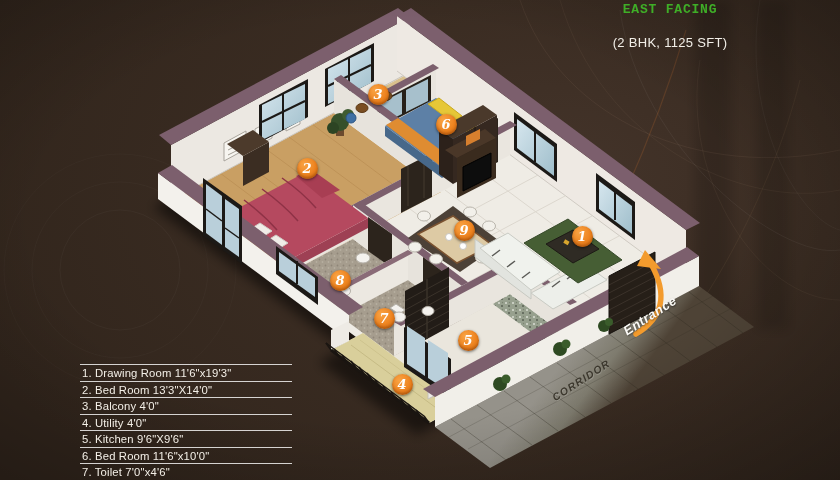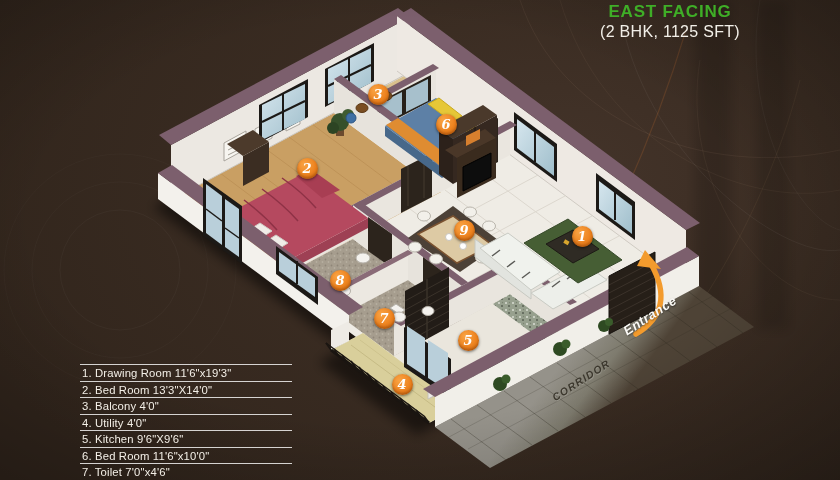--- a/index.html
+++ b/index.html
@@ -3,22 +3,22 @@
 <meta charset="utf-8">
 <style>
   html,body{margin:0;padding:0;background:#1f1712;}
   .stage{position:relative;width:840px;height:480px;overflow:hidden;
     font-family:"Liberation Sans",sans-serif;
     background:radial-gradient(ellipse 620px 420px at 66% 38%, #44342a 0%, #3a2c22 45%, #31251c 100%);}
   .stage::after{content:"";position:absolute;inset:0;pointer-events:none;
     background:radial-gradient(ellipse at 46% 46%, rgba(0,0,0,0) 55%, rgba(0,0,0,0.30) 100%);}
   svg.plan{position:absolute;left:0;top:0;}
   .header{position:absolute;left:578px;top:2px;width:184px;text-align:center;z-index:5;}
-  .title{font-size:17px;font-weight:bold;letter-spacing:0.8px;color:#3fae27;}
-  .subtitle{font-size:16px;color:#f2efe8;margin-top:1px;letter-spacing:0.3px;}
+  .title{font-size:13px;font-weight:bold;letter-spacing:0.8px;color:#3fae27;font-family:Liberation Mono, monospace;}
+  .subtitle{font-size:13px;color:#f2efe8;margin-top:18px;letter-spacing:0.3px;}
   .legend{position:absolute;left:80px;top:364px;width:212px;z-index:5;}
   .legend-row{border-top:1px solid rgba(255,255,255,0.8);padding:2px 0 1px 2px;
     font-size:11.3px;line-height:12.5px;color:#f3efe7;letter-spacing:0.15px;white-space:nowrap;}
   .marker{position:absolute;width:21px;height:21px;margin:-10.5px 0 0 -10.5px;border-radius:50%;
     background:radial-gradient(circle at 35% 30%, #f9a344 0%, #ee8420 55%, #d96f0d 100%);
     box-shadow:0 1px 3px rgba(0,0,0,.55), inset 0 -2px 3px rgba(110,45,0,.45);
     color:#fff;font:italic bold 13px "DejaVu Serif",serif;
     display:flex;align-items:center;justify-content:center;z-index:6;}
   .corridor-label{position:absolute;left:536px;top:374px;width:90px;text-align:center;
     transform:rotate(-33deg);font:italic bold 10.5px "Liberation Sans",sans-serif;

